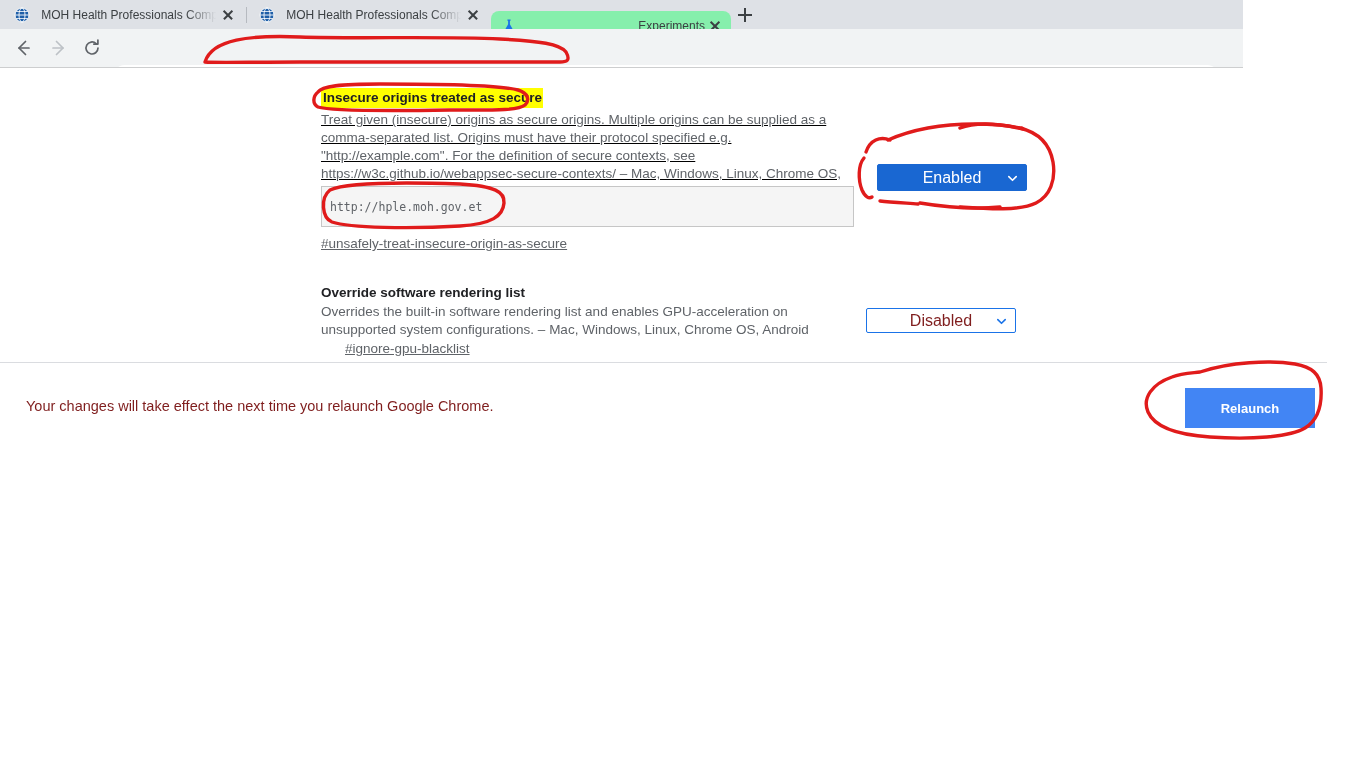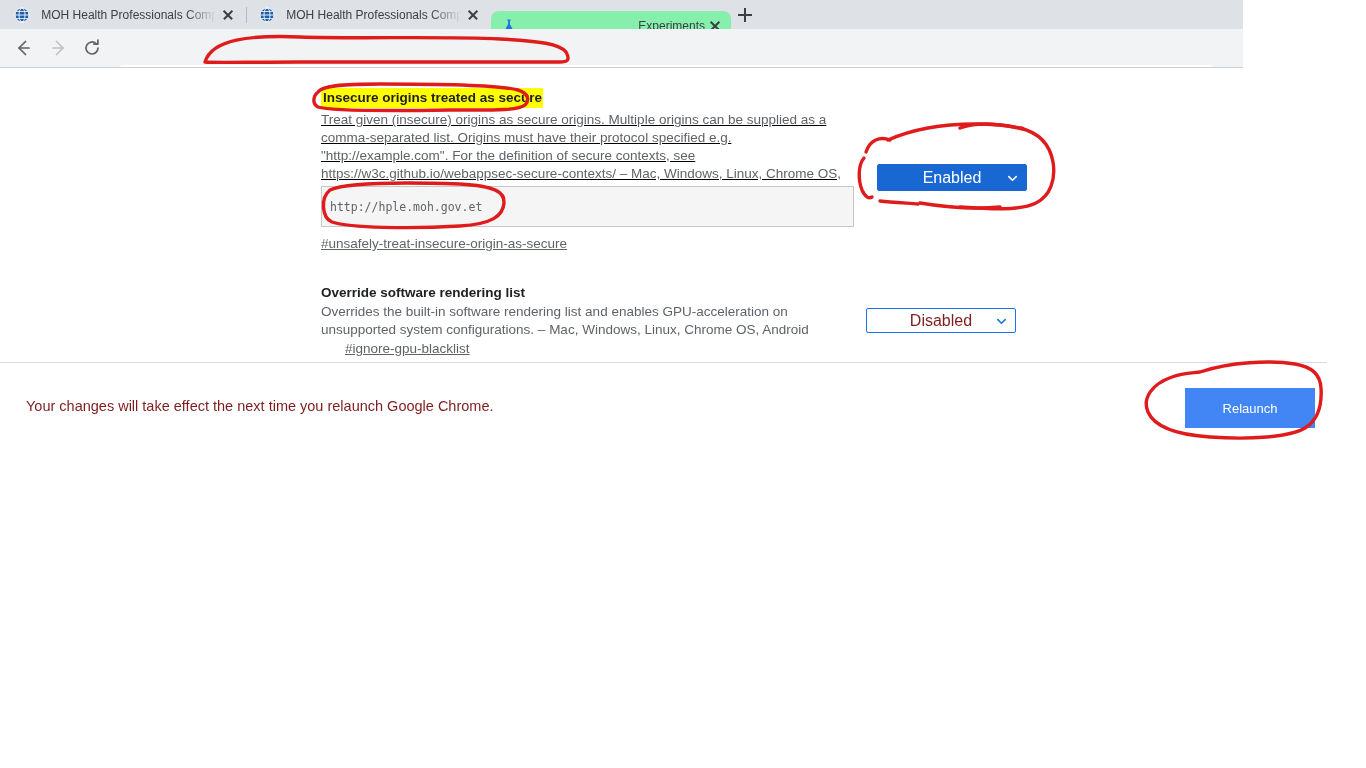--- a/index.html
+++ b/index.html
@@ -250,21 +250,21 @@
   }
   #relaunch-button {
     position: absolute;
     left: 1185px; top: 320px;
     width: 130px; height: 40px;
     background: #4285f4;
     color: #ffffff;
     border: none;
     font-family: "Liberation Sans", sans-serif;
     font-size: 13px;
-    font-weight: normal;
+    font-weight: bold;
     display: flex;
     align-items: center;
     justify-content: center;
   }
 
   
   #annotations {
     position: absolute;
     left: 0; top: 0;
     width: 1366px; height: 768px;

